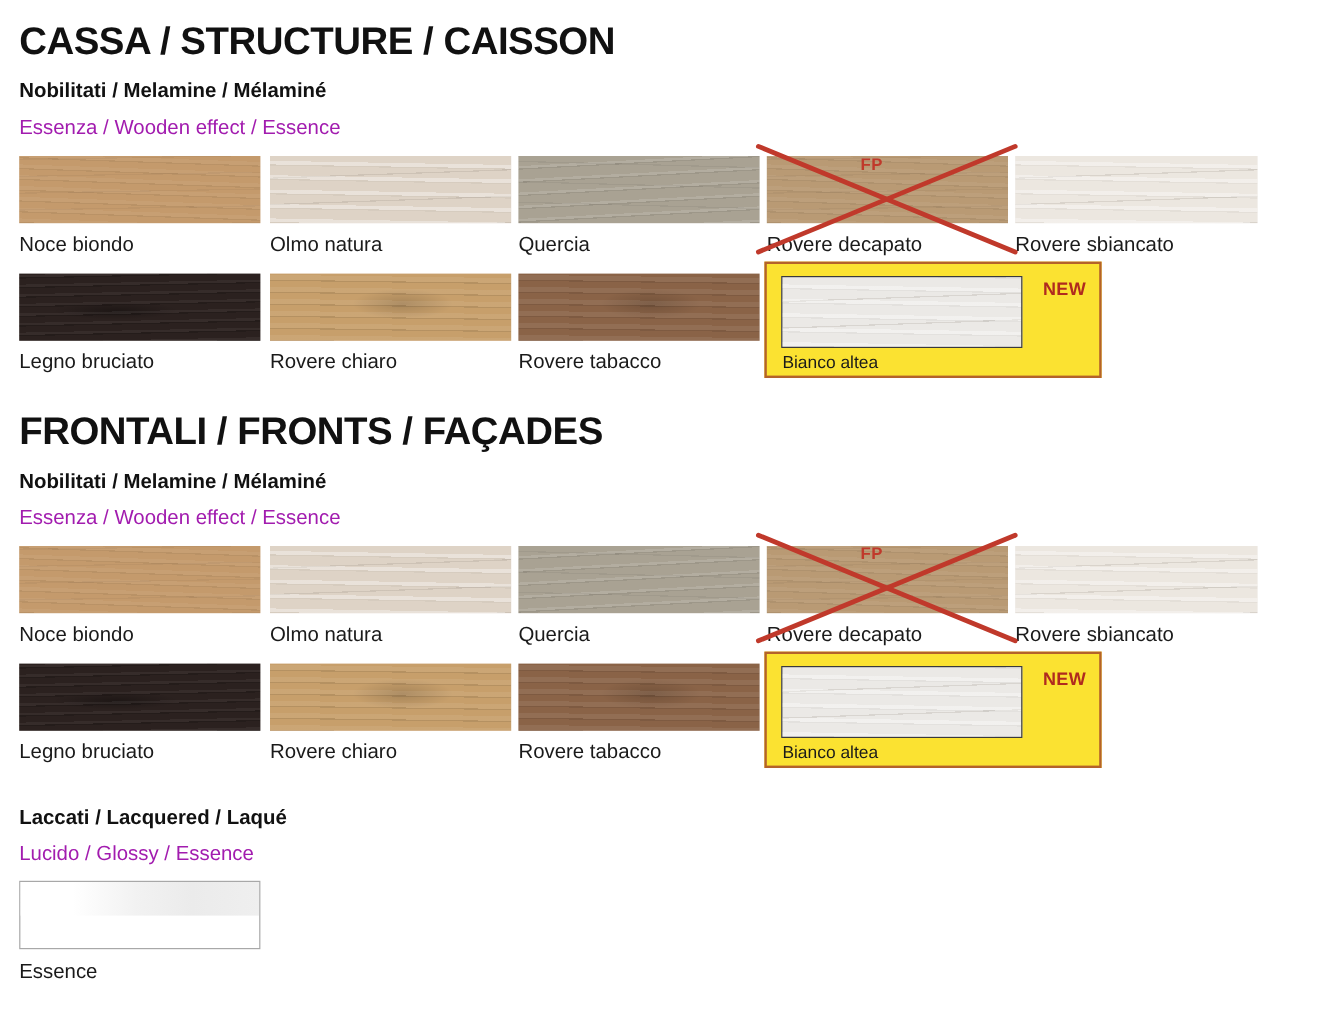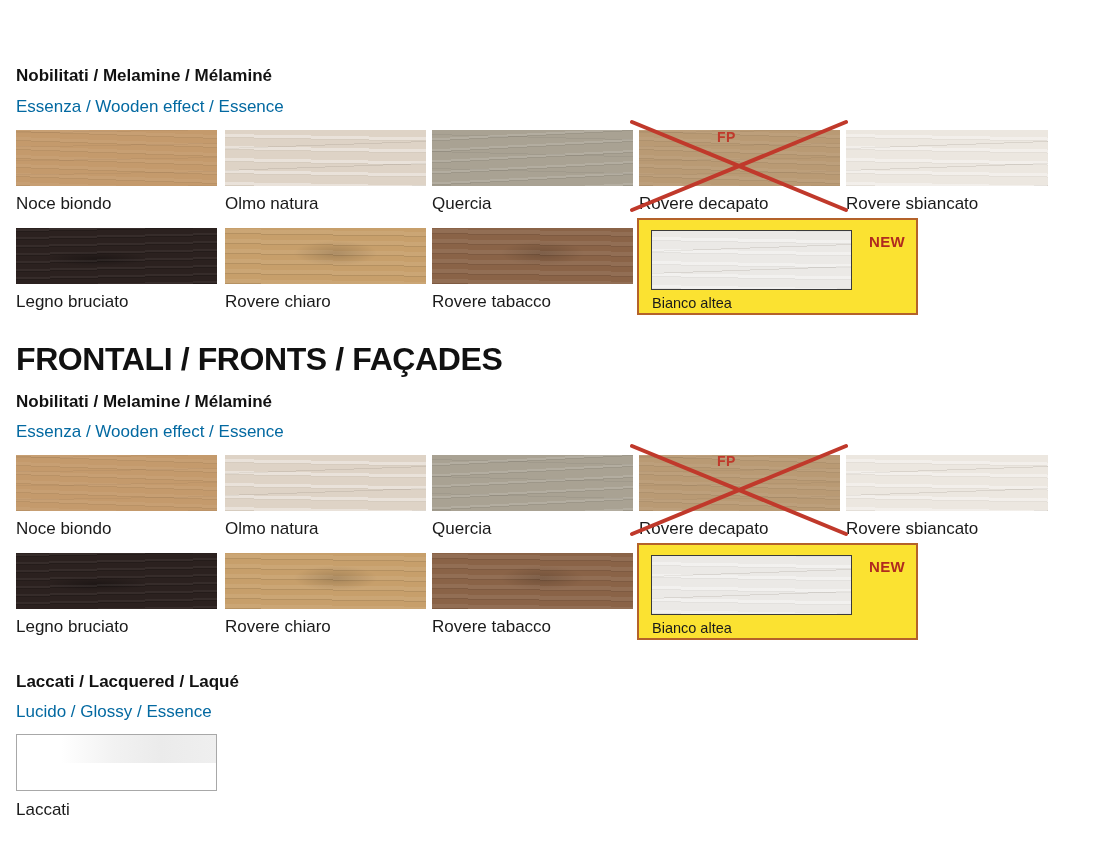--- a/index.html
+++ b/index.html
@@ -38,21 +38,21 @@
     font-weight: 700;
     color: #111111;
     white-space: nowrap;
     line-height: 1;
   }
   .sub-sub-title {
     position: absolute;
     left: 16px;
     font-size: 17px;
     font-weight: 400;
-    color: #0369a1;
+    color: #a21caf;
     white-space: nowrap;
     line-height: 1;
   }
 
   
   .swatch-row { position: absolute; left: 0; width: 1098px; height: 96px; }
   .swatch-cell {
     position: absolute;
     width: 201px;
     height: 96px;
@@ -192,20 +192,21 @@
     left: 0; right: 0; top: 0;
     height: 50%;
     background: linear-gradient(90deg, #ffffff 0%, #ffffff 22%, #f2f2f2 48%, #ebebeb 72%, #efefef 100%);
   }
 </style>
 </head>
 <body>
 
 <div class="page">
 
+  <div class="section-title" style="top:18px">CASSA / STRUCTURE / CAISSON</div>
   <div class="sub-title" style="top:67px">Nobilitati / Melamine / Mélaminé</div>
   <div class="sub-sub-title" style="top:98px">Essenza  / Wooden effect / Essence</div>
 
   <div class="swatch-row" style="top:130px">
     <div class="swatch-cell" style="left:16px">
       <div class="swatch-chip" style="background: rgb(196, 154, 108);">
         <div class="grain g1"></div>
       </div>
       <div class="swatch-label">Noce biondo</div>
     </div>
@@ -341,15 +342,15 @@
     <div class="new-box-label">Bianco altea</div>
     <div class="new-badge" style="color: rgb(176, 43, 31);">NEW</div>
   </div>
 
   <div class="sub-title" style="top:673px">Laccati / Lacquered / Laqué</div>
   <div class="sub-sub-title" style="top:703px">Lucido / Glossy / Essence</div>
 
   <div class="gloss-chip" style="left:16px; top:734px">
     <div class="sheen"></div>
   </div>
-  <div class="swatch-label" style="position:absolute; left:16px; top:801px; padding-top:0">Laccati</div>
+  <div class="swatch-label" style="position:absolute; left:16px; top:801px; padding-top:0">Essence</div>
 
 </div>
 
 </body></html>

